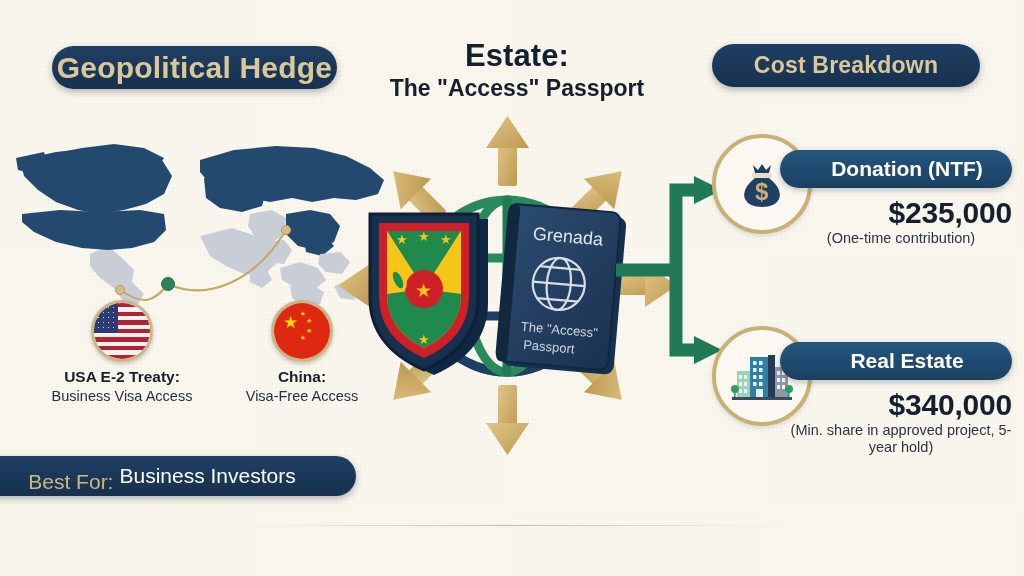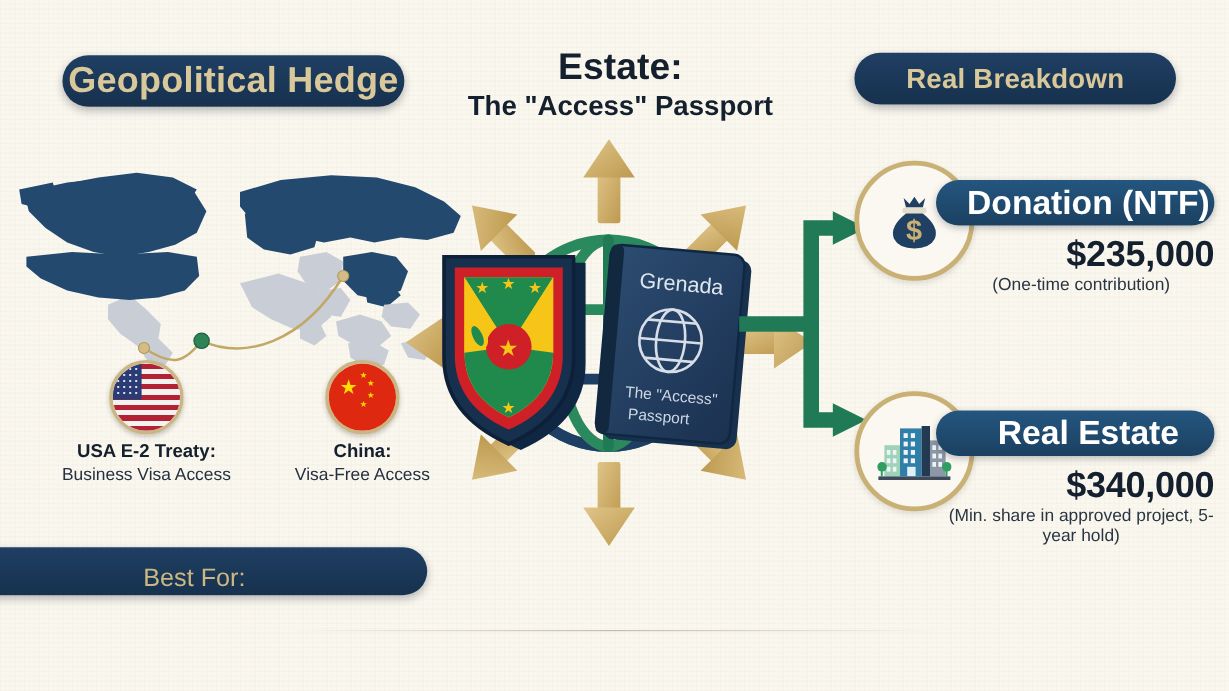--- a/index.html
+++ b/index.html
@@ -93,21 +93,21 @@
   .icon-ring{
     position:absolute;left:0;top:0;width:92px;height:92px;border-radius:50%;
     border:4px solid #c9b074;background:#fbf8f1;
     box-shadow:0 2px 5px rgba(0,0,0,.12);
     display:flex;align-items:center;justify-content:center;
   }
   .row-pill{
     position:absolute;left:68px;top:16px;width:232px;height:38px;
     background:linear-gradient(180deg,#24567f 0%,#1b4061 100%);
     border-radius:999px;display:flex;align-items:center;justify-content:center;
-    color:#fff;font-size:28px;font-weight:bold;
+    color:#fff;font-size:21px;font-weight:bold;
     box-shadow:0 2px 6px rgba(20,30,45,.28);
     padding-left:22px;box-sizing:border-box;white-space:nowrap;
   }
   .amount{
     position:absolute;left:92px;top:62px;width:208px;text-align:right;
     font-size:30px;font-weight:bold;color:#14202e;letter-spacing:-.2px;
   }
   .note{
     position:absolute;left:78px;top:96px;width:222px;text-align:center;
     font-size:14.5px;color:#2a3543;line-height:1.18;
@@ -123,21 +123,21 @@
 <body>
 
 <div class="stage">
   <div class="bgtex"></div>
 
   <div class="pill pill-gold" id="hedge-badge">
     <span>Geopolitical Hedge</span>
   </div>
 
   <div class="pill pill-gold" id="cost-badge">
-    <span>Real Breakdown</span>
+    <span>Cost Breakdown</span>
   </div>
 
   <div id="title-block">
     <div id="title-line1">Estate:</div>
     <div id="title-line2">The "Access" Passport</div>
   </div>
 
   <svg id="world-map" viewBox="0 0 400 200">
     <g>
 
@@ -201,20 +201,21 @@
         <div class="sm s3">★</div>
         <div class="sm s4">★</div>
       </div>
     </div>
     <div class="cap-title">China:</div>
     <div class="cap-sub">Visa-Free Access</div>
   </div>
 
   <div class="pill" id="bestfor-badge">
     <span class="lbl">Best For:</span>
+    <span class="val">Business Investors</span>
   </div>
 
   <svg id="hub" viewBox="0 0 355 355">
     <defs>
       <linearGradient id="goldArrow" x1="0" y1="0" x2="1" y2="1">
         <stop offset="0%" stop-color="#e0c489"></stop>
         <stop offset="100%" stop-color="#bd9a4f"></stop>
       </linearGradient>
       <linearGradient id="globeTop" x1="0" y1="0" x2="0" y2="1">
         <stop offset="0%" stop-color="#2a8a5e"></stop>

